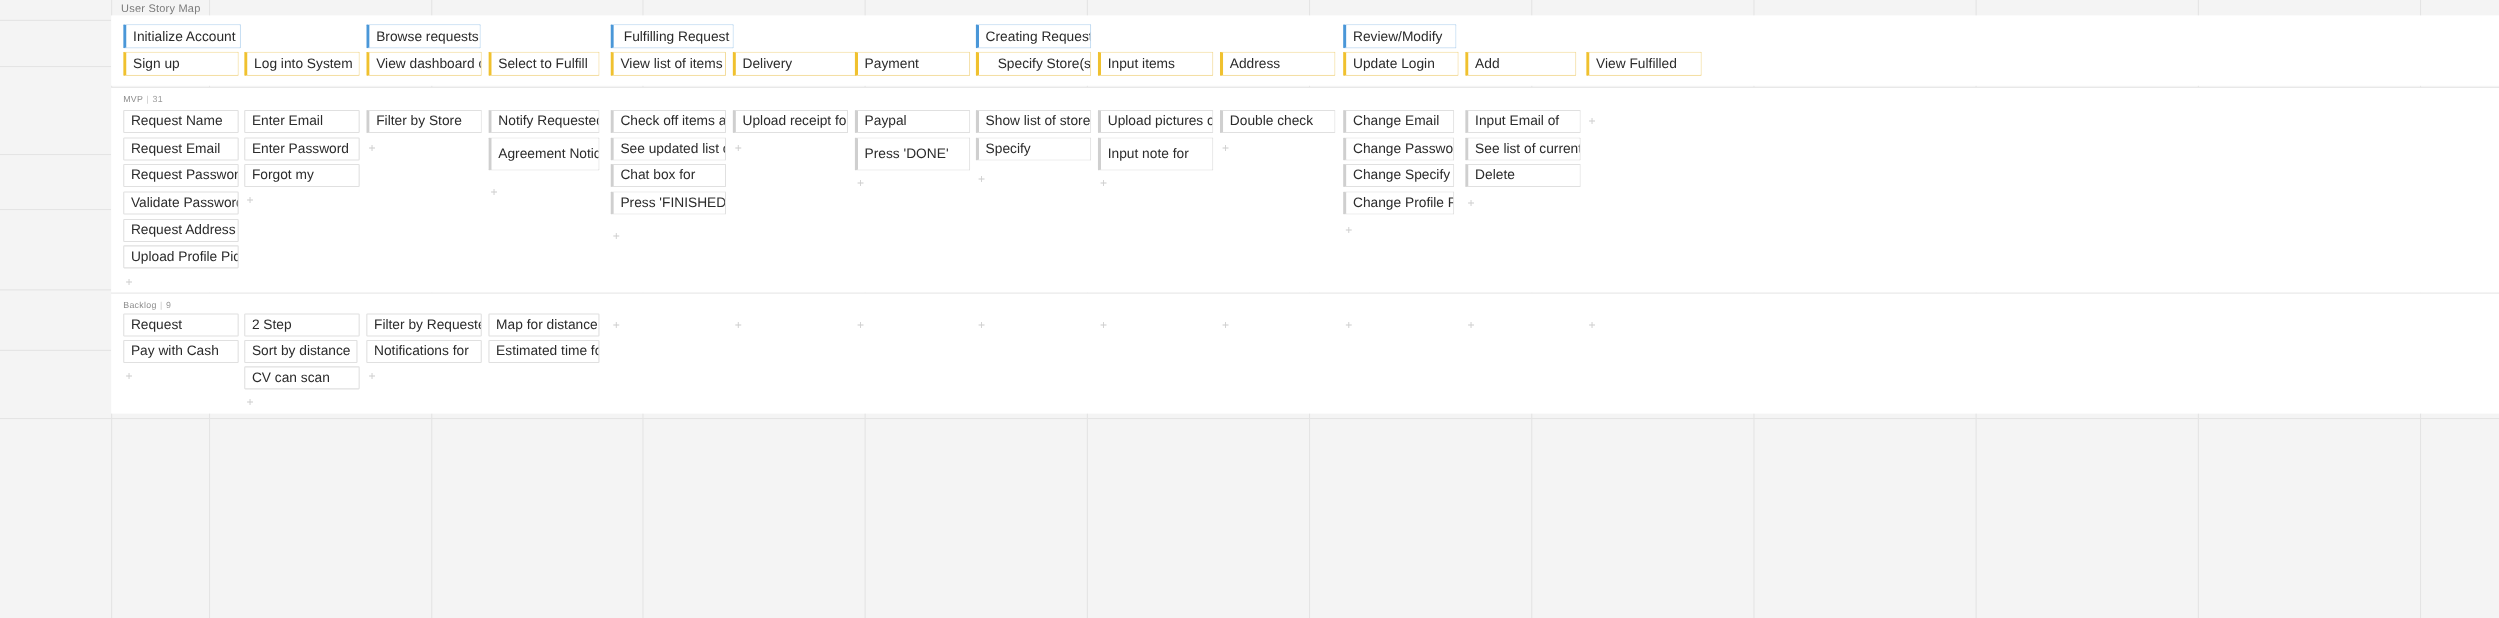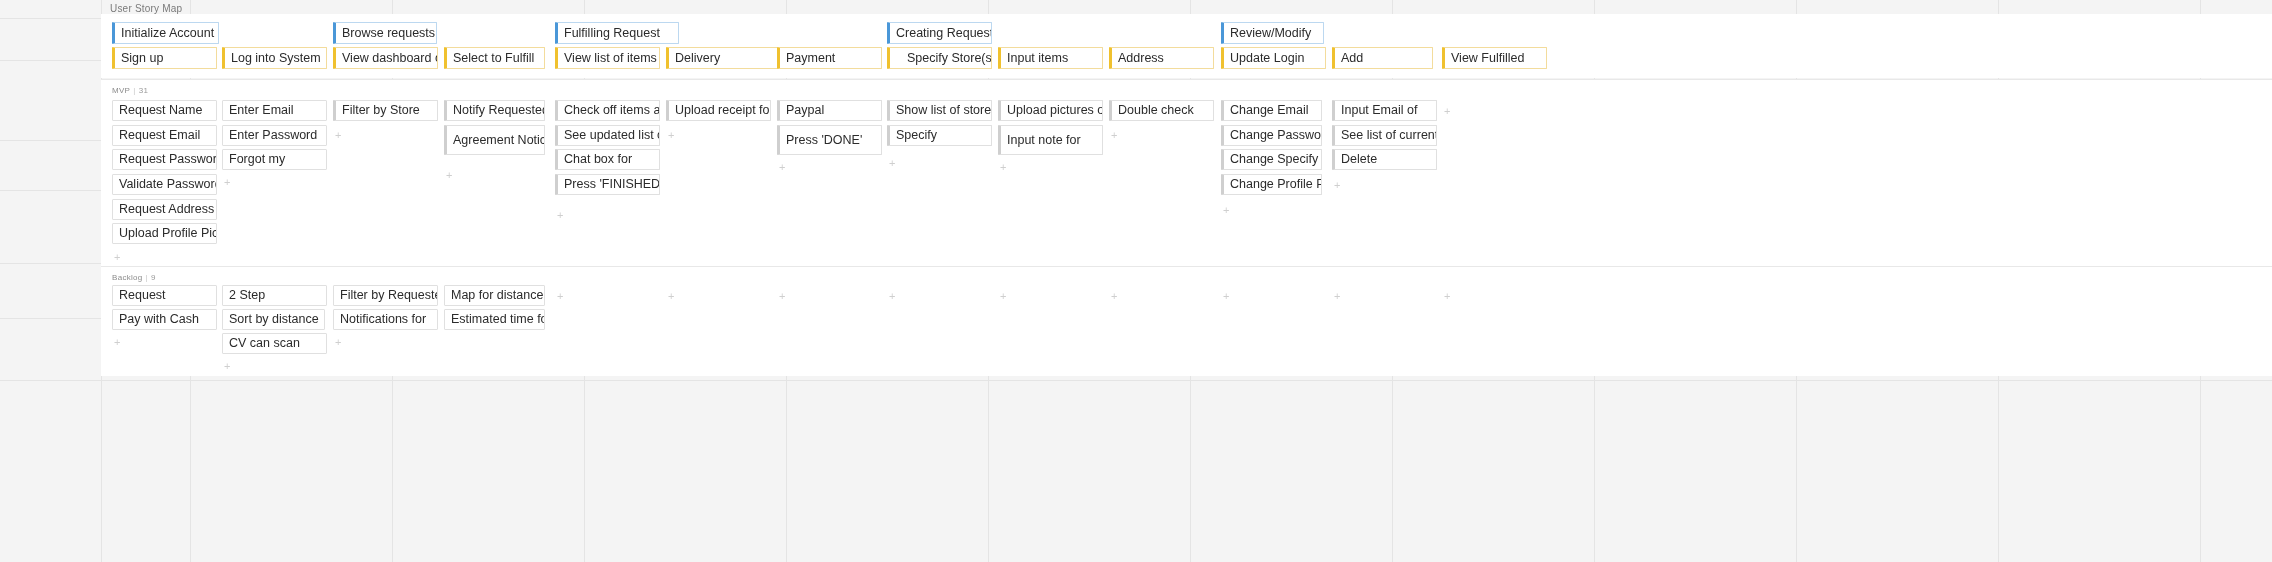--- a/index.html
+++ b/index.html
@@ -106,21 +106,21 @@
       <div class="grid-h" style="top: 380px;"></div>
     </div>
 
 
   <div class="board">
     <div class="board-title">User Story Map</div>
 
     <div class="band band-header" id="band-header">
         <div class="card activity" style="left: 11px; top: 8px; width: 107px;">Initialize Account</div>
         <div class="card activity" style="left: 232px; top: 8px; width: 104px;">Browse requests</div>
-        <div class="card activity" style="left: 454px; top: 8px; width: 124px;">Fulfilling Request</div>
+        <div class="card activity" style="left: 454px; top: 8px; width: 112px; text-align: center;">Fulfilling Request</div>
         <div class="card activity" style="left: 786px; top: 8px; width: 105px;">Creating Request</div>
         <div class="card activity" style="left: 1120px; top: 8px; width: 103px;">Review/Modify</div>
         <div class="card task" style="left: 11px; top: 33px; width: 105px;">Sign up</div>
         <div class="card task" style="left: 121px; top: 33px; width: 105px;">Log into System</div>
         <div class="card task" style="left: 232px; top: 33px; width: 105px;">View dashboard of</div>
         <div class="card task" style="left: 343px; top: 33px; width: 101px;">Select to Fulfill</div>
         <div class="card task" style="left: 454px; top: 33px; width: 105px;">View list of items</div>
         <div class="card task" style="left: 565px; top: 33px; width: 113px;">Delivery</div>
         <div class="card task" style="left: 676px; top: 33px; width: 105px;">Payment</div>
         <div class="card task" style="left: 786px; top: 33px; width: 105px; padding-left: 17px;">Specify Store(s)</div>

